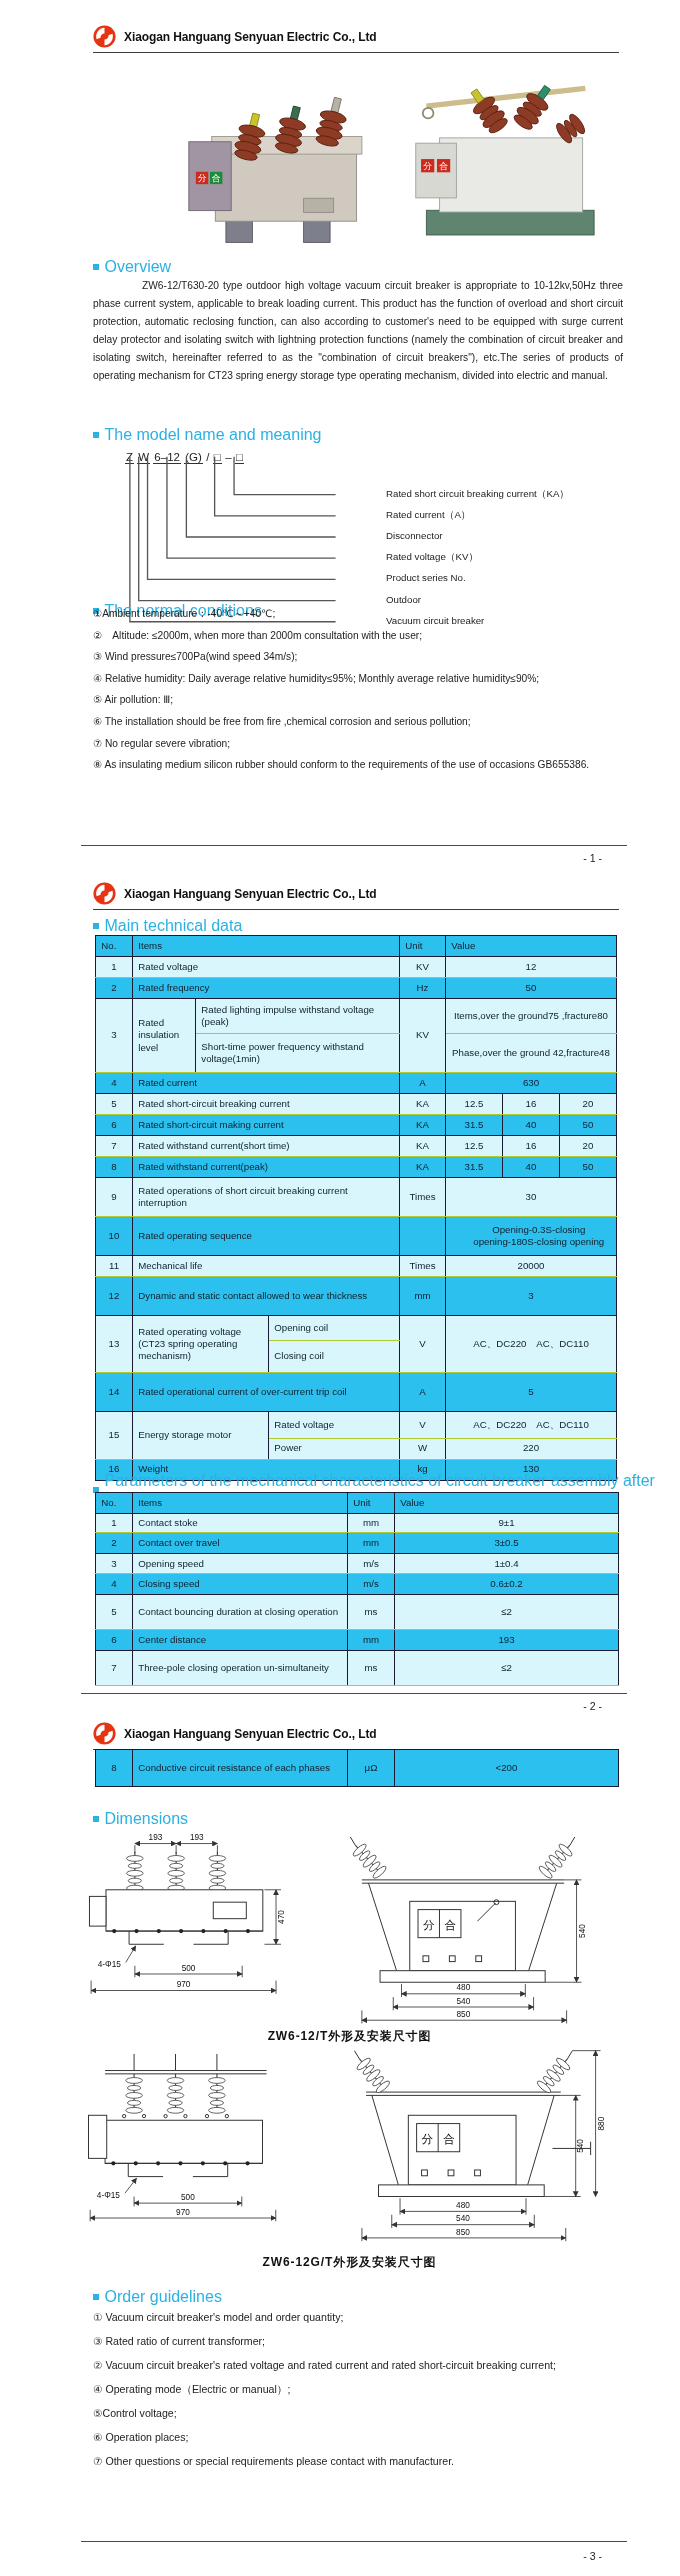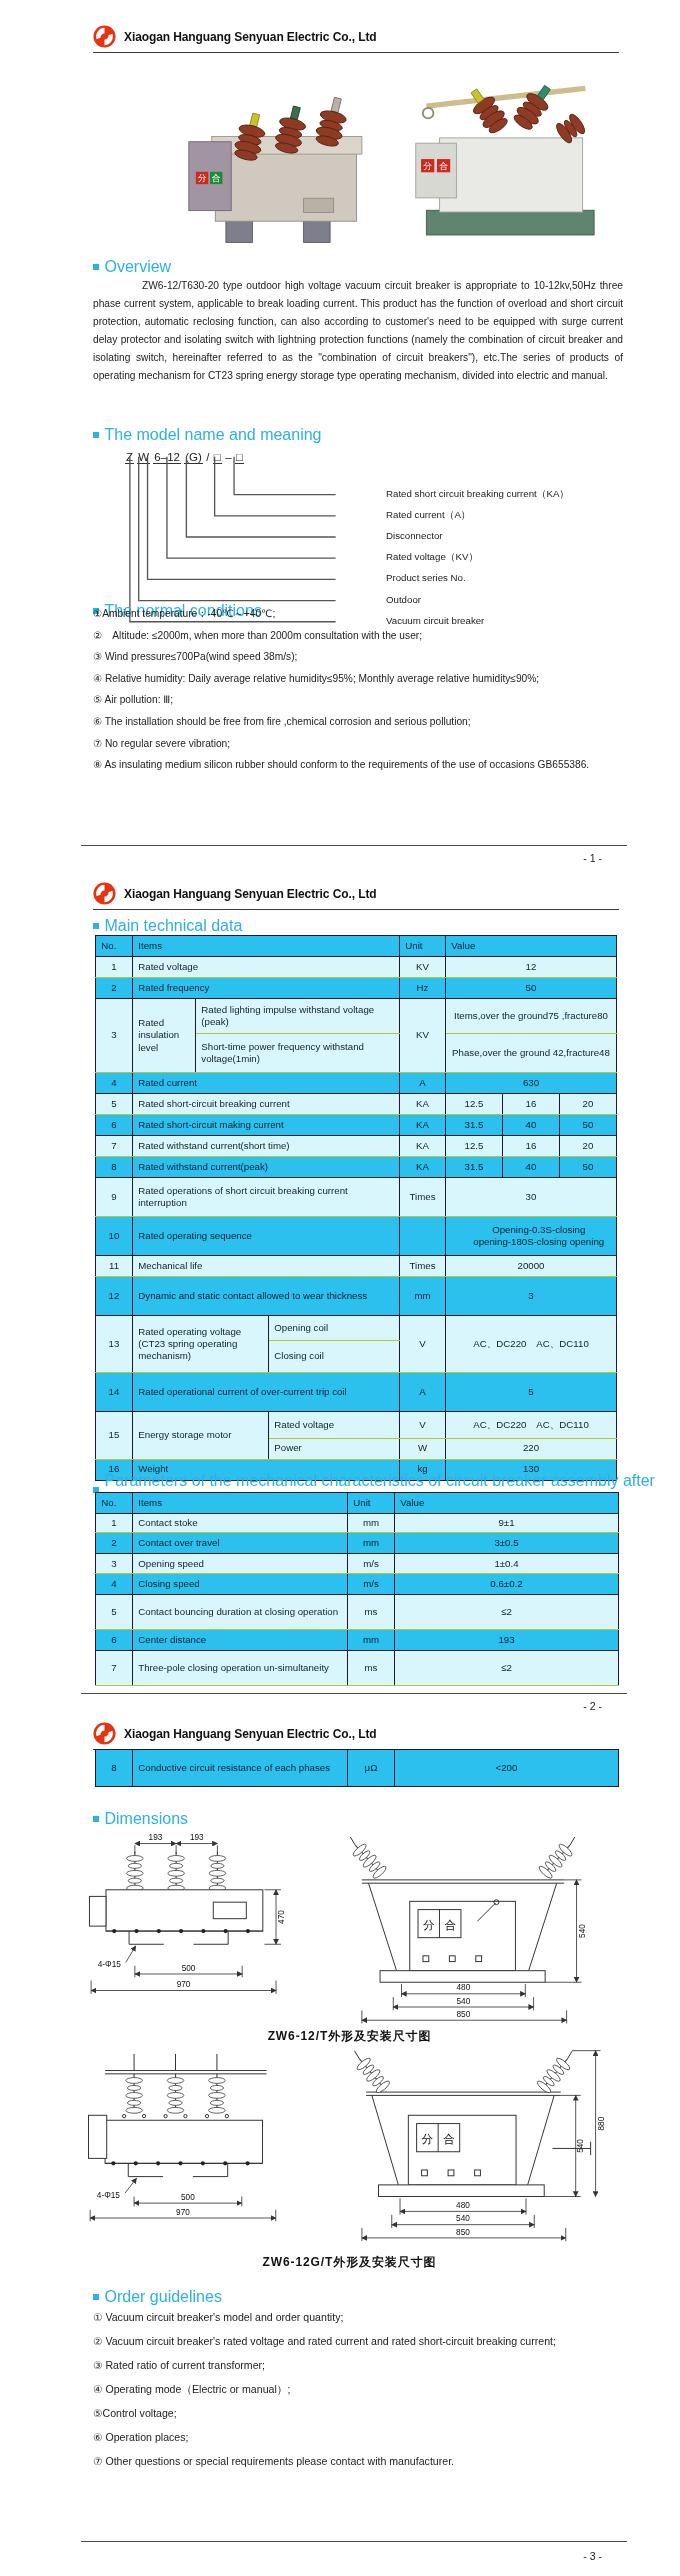--- a/index.html
+++ b/index.html
@@ -193,21 +193,21 @@
     <div class="model-label" style="top:176px">Vacuum circuit breaker</div>
   </div>
 
   <div class="sec" style="top:602px">
     <span class="bullet"></span>
     <span>The normal conditions</span>
   </div>
   <div class="cond-list" style="top:606px">
     <div class="cond">①Ambient temperature：-40℃～+40℃;</div>
     <div class="cond">②　Altitude: ≤2000m, when more than 2000m consultation with the user;</div>
-    <div class="cond">③ Wind pressure≤700Pa(wind speed 38m/s);</div>
+    <div class="cond">③ Wind pressure≤700Pa(wind speed 34m/s);</div>
     <div class="cond">④ Relative humidity: Daily average relative humidity≤95%; Monthly average relative humidity≤90%;</div>
     <div class="cond">⑤ Air pollution: Ⅲ;</div>
     <div class="cond">⑥ The installation should be free from fire ,chemical corrosion and serious pollution;</div>
     <div class="cond">⑦ No regular severe vibration;</div>
     <div class="cond noind">⑧ As insulating medium silicon rubber should conform to the requirements of the use of occasions GB655386.</div>
   </div>
 
   <div class="page-rule" style="bottom:29px"></div>
   <div class="page-num" style="bottom:10.6px">- 1 -</div>
 </div>
@@ -636,22 +636,22 @@
     </svg>
     <div class="caption">ZW6-12G/T外形及安装尺寸图</div>
   </div>
 
   <div class="sec" style="top:573px">
     <span class="bullet"></span>
     <span>Order guidelines</span>
   </div>
   <div class="order-list" style="top:594px">
     <div class="order-item">① Vacuum circuit breaker's model and order quantity;</div>
+    <div class="order-item">③ Rated ratio of current transformer;</div>
     <div class="order-item">② Vacuum circuit breaker's rated voltage and rated current and rated short-circuit breaking current;</div>
-    <div class="order-item">③ Rated ratio of current transformer;</div>
     <div class="order-item">④ Operating mode（Electric or manual）;</div>
     <div class="order-item" style="padding-left:0;text-indent:0">⑤Control voltage;</div>
     <div class="order-item">⑥ Operation places;</div>
     <div class="order-item">⑦ Other questions or special requirements please contact with manufacturer.</div>
   </div>
 
   <div class="page-rule" style="bottom:35px"></div>
   <div class="page-num" style="bottom:15px">- 3 -</div>
 </div>
 

